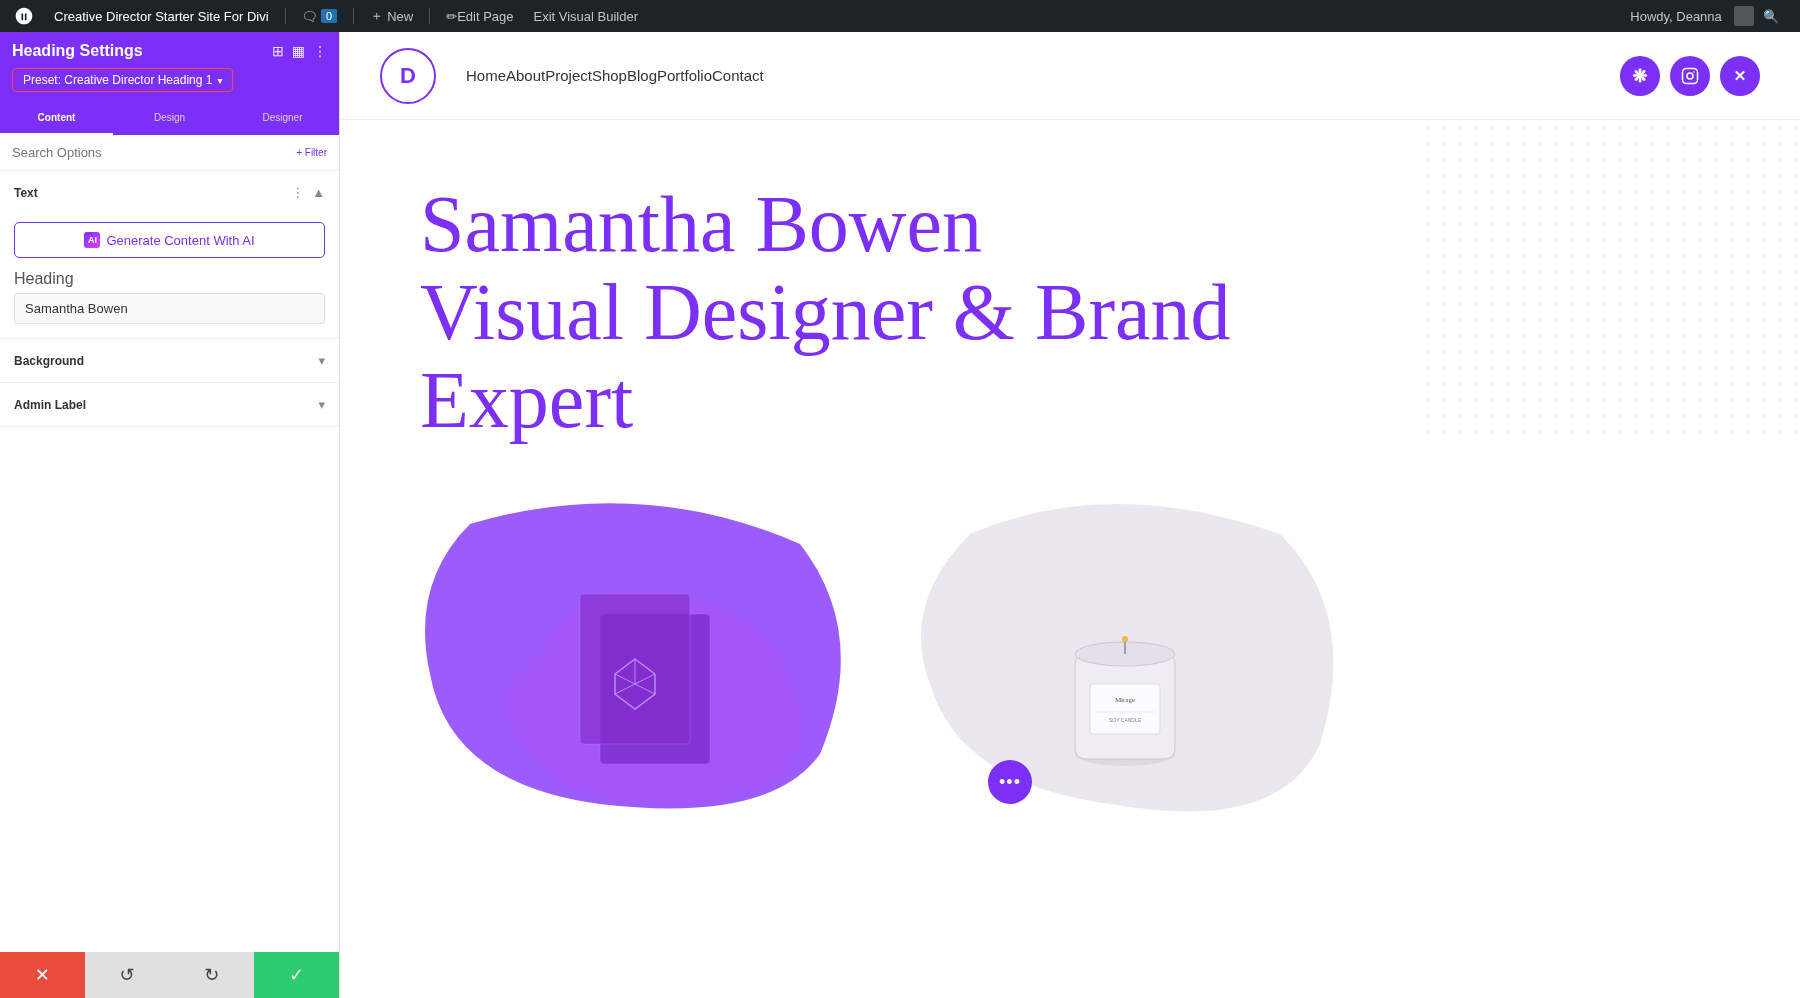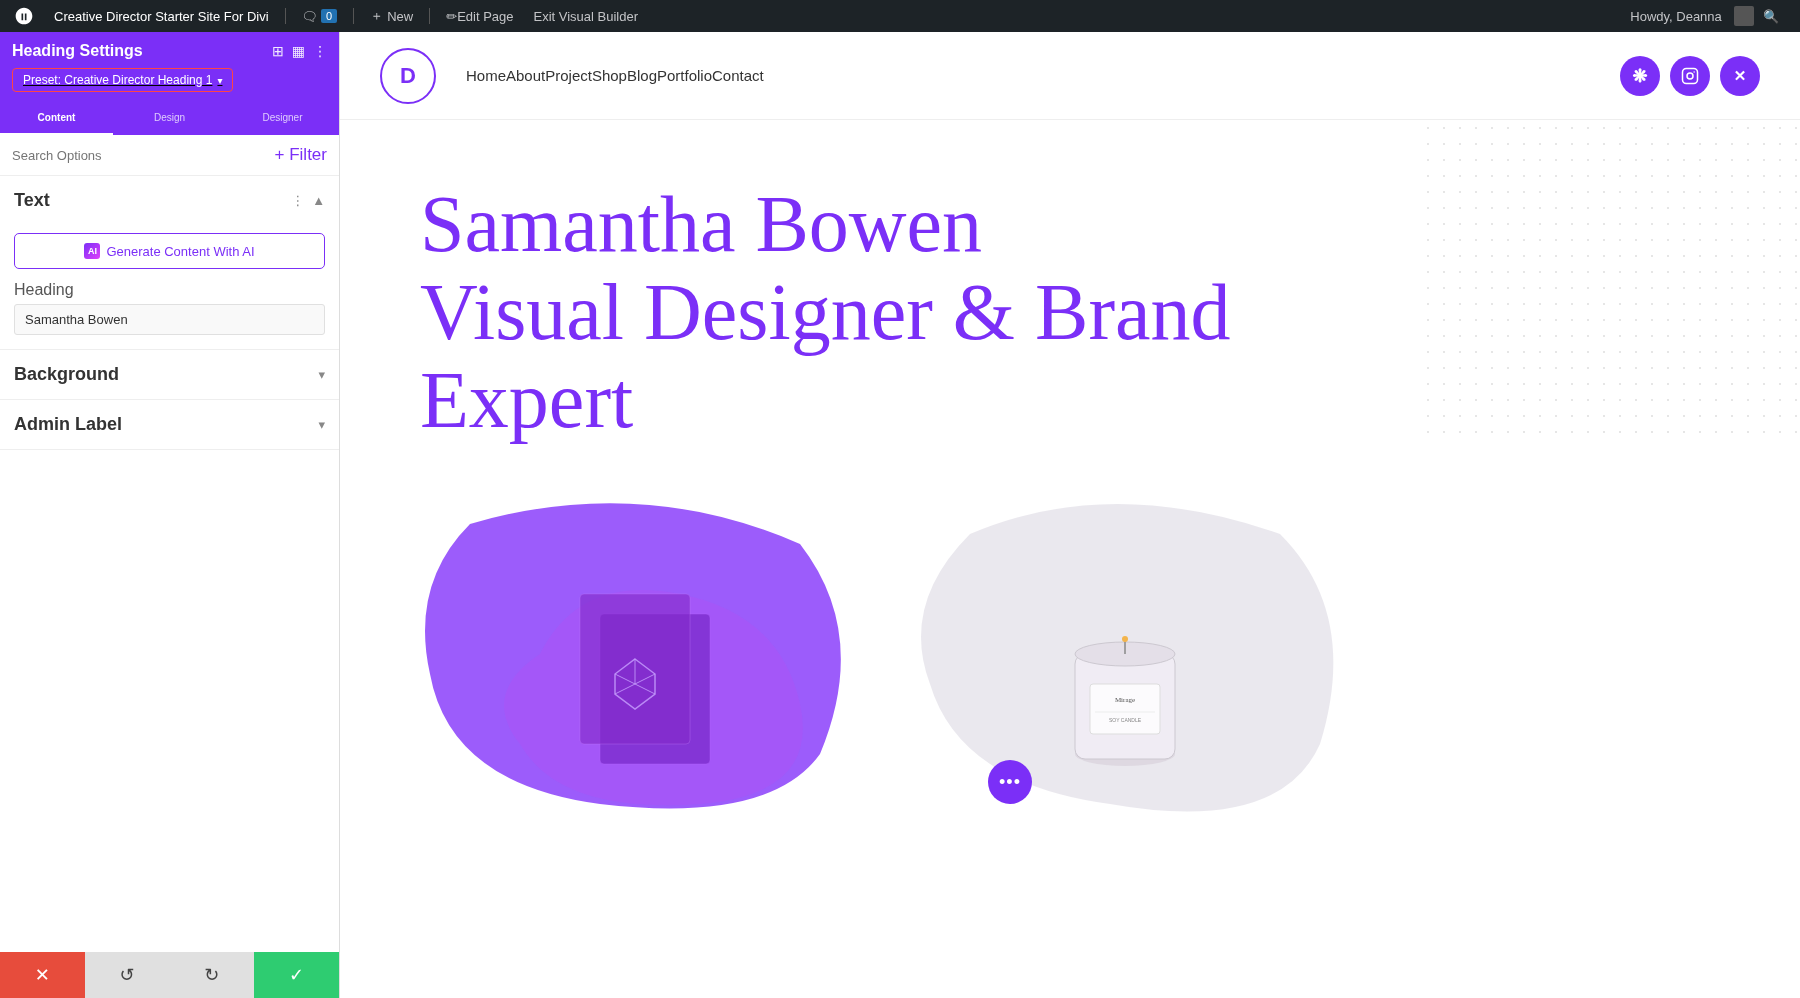--- a/index.html
+++ b/index.html
@@ -66,21 +66,20 @@
     .sidebar-header-icons {
       display: flex; gap: 8px; align-items: center;
     }
     .sidebar-header-icon {
       color: #fff; cursor: pointer; font-size: 14px; opacity: 0.9;
     }
 
     .preset-bar {
       background: #7b2ff7;
       padding: 0 12px 10px;
-      text-decoration: underline;
     }
     .preset-btn {
       background: transparent;
       border: 1.5px solid #f44;
       border-radius: 4px;
       color: #fff;
       font-size: 12px;
       padding: 4px 10px;
       cursor: pointer;
       display: flex;
@@ -122,40 +121,40 @@
       border: none;
       outline: none;
       font-size: 13px;
       color: #8b5cf6;
       background: transparent;
     }
     .filter-btn {
       background: none;
       border: none;
       color: #7b2ff7;
-      font-size: 17px;
+      font-size: 10px;
       cursor: pointer;
       display: flex;
       align-items: center;
       gap: 3px;
     }
 
     
     .sidebar-section {
       border-bottom: 1px solid #eee;
     }
     .section-header {
       display: flex;
       align-items: center;
       justify-content: space-between;
       padding: 14px 14px;
       cursor: pointer;
     }
     .section-title {
-      font-size: 18px;
+      font-size: 12px;
       font-weight: 600;
       color: #333;
     }
     .section-icons {
       display: flex; gap: 8px; align-items: center;
     }
     .section-icon { color: #888; font-size: 13px; cursor: pointer; }
 
     .section-content {
       padding: 8px 14px 14px;

